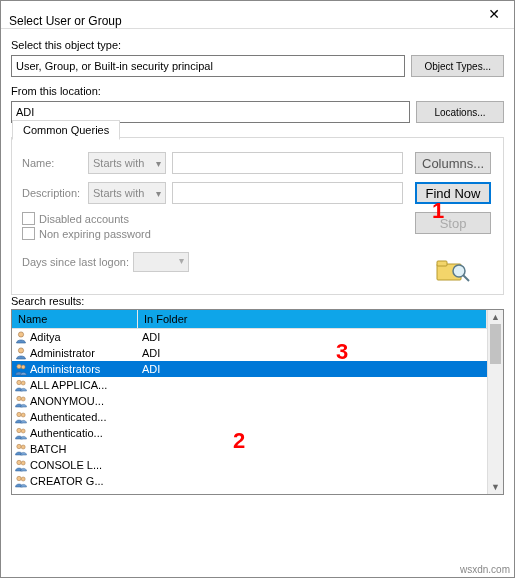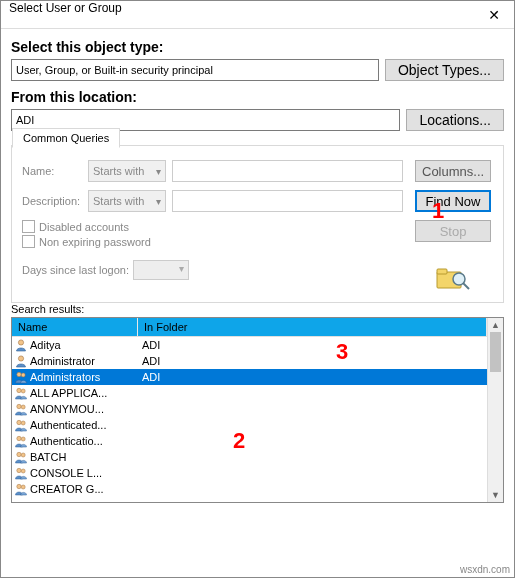--- a/index.html
+++ b/index.html
@@ -14,60 +14,60 @@
     }
     .window {
       border: 1px solid #888;
       width: 515px;
       height: 578px;
       background: #fff;
       position: relative;
     }
     .titlebar {
       display: flex;
-      align-items: flex-start;
+      align-items: flex-end;
       justify-content: space-between;
       height: 28px;
       padding: 0 0 0 8px;
       background: #fff;
       border-bottom: 1px solid #ddd;
     }
     .titlebar-title { font-size: 12px; }
     .close-btn {
       width: 40px;
       height: 28px;
       display: flex;
       align-items: center;
       justify-content: center;
       font-size: 14px;
       font-family: Arial;
     }
     .content {
       padding: 8px 10px 0 10px;
     }
-    .label-line { margin: 2px 0 4px 0; font-size: 14px; font-weight: bold; }
+    .label-line { margin: 2px 0 4px 0; font-size: 11px; }
     .row {
       display: flex;
       gap: 6px;
       margin-bottom: 8px;
     }
     .row input[type=text] {
       flex: 1;
       height: 22px;
       border: 1px solid #7a7a7a;
       padding: 0 4px;
       font-size: 11px;
       font-family: inherit;
     }
     .btn {
       height: 22px;
       border: 1px solid #adadad;
       background: #e1e1e1;
       padding: 0 12px;
-      font-size: 14px;
+      font-size: 10px;
       font-family: inherit;
       min-width: 88px;
     }
     .tab-frame {
       border: 1px solid #d9d9d9;
       margin-top: 14px;
       position: relative;
       padding: 14px 10px 10px 10px;
     }
     .tab {

